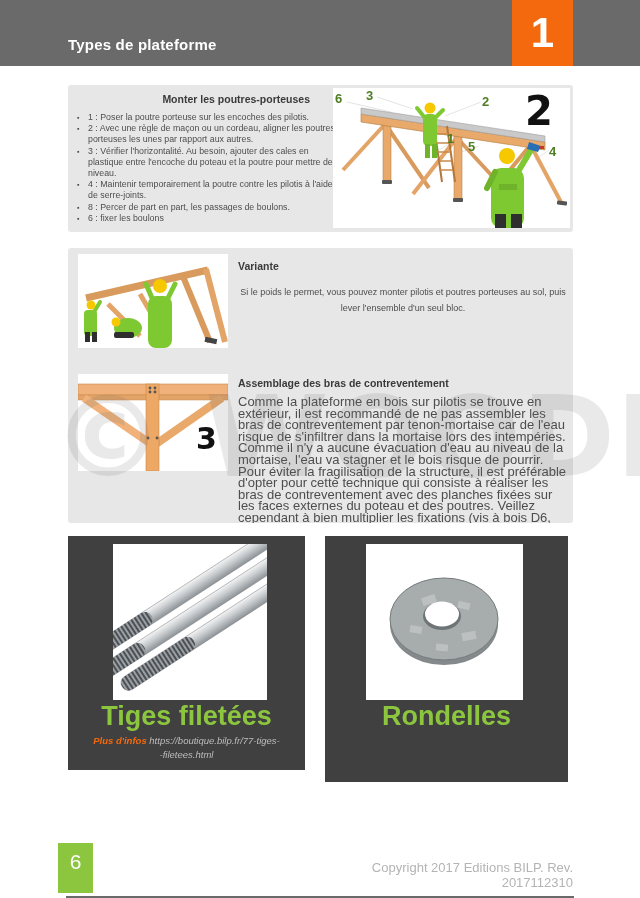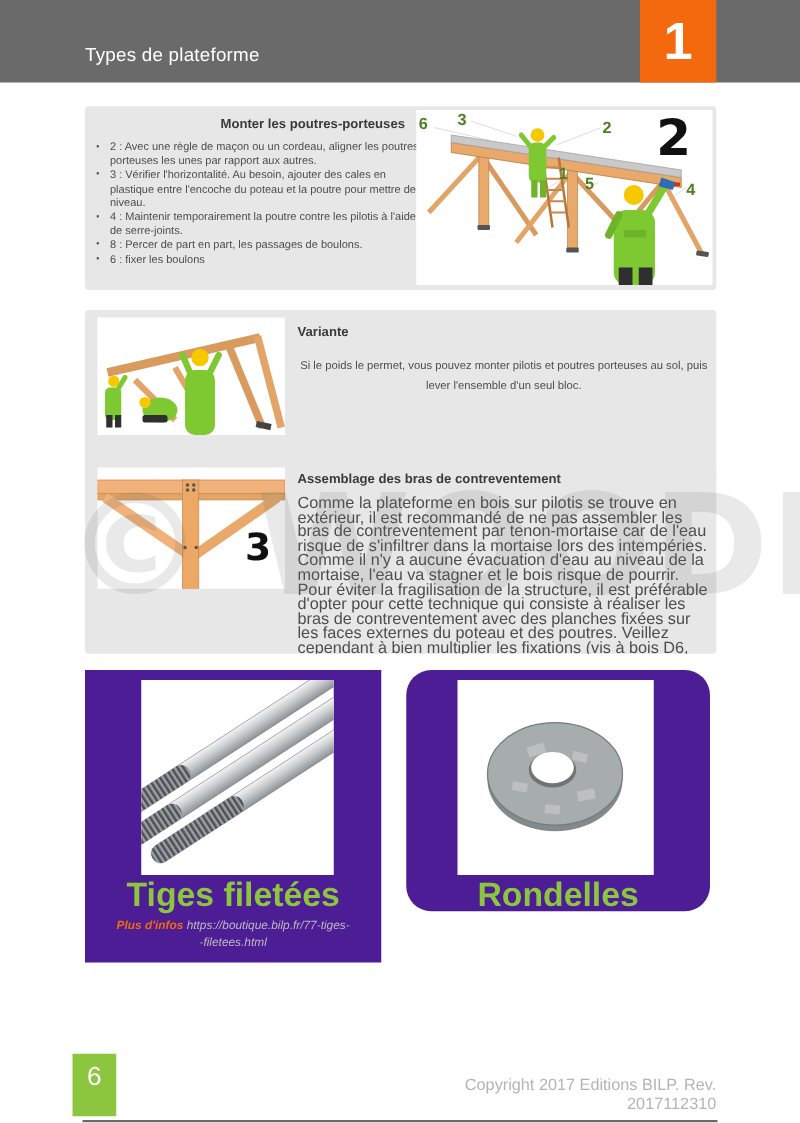--- a/index.html
+++ b/index.html
@@ -10,40 +10,40 @@
     font-family: "Liberation Sans", sans-serif;
     overflow: hidden;
   }
   
   .header-bar {
     position: absolute; left: 0; top: 0; width: 640px; height: 66px;
     background: #6a6a6a;
   }
   .header-title {
     position: absolute; left: 68px; top: 36px;
-    color: #ffffff; font-size: 15px; font-weight: normal; letter-spacing: .2px;
+    color: #ffffff; font-size: 15px; font-weight: bold; letter-spacing: .2px;
   }
   .chapter-box {
     position: absolute; left: 512px; top: 0; width: 61px; height: 66px;
     background: #f4690d; display: flex; align-items: center; justify-content: center;
   }
   .chapter-box span { color: #ffffff; font-size: 42px; font-weight: bold; line-height: 1; }
 
   
   .panel {
     position: absolute; left: 68px; width: 505px;
     background: #e7e7e7; border-radius: 3px; overflow: hidden;
   }
   .panel-title { font-weight: bold; font-size: 10.5px; color: #3a3a3a; }
   .panel-body  { font-size: 8.5px; color: #4d4d4d; }
 
   
   #panel-monter { top: 85px; height: 147px; }
   .monter-text { position: absolute; left: 6px; top: 8px; width: 262px; }
-  .monter-title { text-align: right; padding-right: 12px; }
+  .monter-title { text-align: right; padding-right: 26px; }
   .monter-list { list-style: none; margin-top: 7px; }
   .monter-list li {
     position: relative; padding-left: 14px;
     font-size: 8.8px; line-height: 11.2px; color: #4d4d4d;
   }
   .monter-list li::before {
     content: "▪"; position: absolute; left: 3px; top: 0;
     font-size: 7px; color: #4d4d4d;
   }
   .figure1 {
@@ -73,24 +73,24 @@
   
   .watermark {
     position: absolute; left: 52px; top: 372px; width: 588px; height: 120px;
     font-size: 112px; font-weight: bold; color: rgba(110,110,110,0.15);
     white-space: nowrap; overflow: hidden; z-index: 6; pointer-events: none;
     letter-spacing: 1px; font-family: "DejaVu Sans", sans-serif;
   }
 
   
   .card {
-    position: absolute; top: 536px; background: #4c1d95; overflow: hidden;
+    position: absolute; top: 536px; background: #404040; overflow: hidden;
   }
   #card-tiges     { left: 68px;  width: 237px; height: 234px; }
-  #card-rondelles { left: 325px; width: 243px; height: 193px; border-radius: 20px; }
+  #card-rondelles { left: 325px; width: 243px; height: 246px; }
   .card-imgbox { position: absolute; top: 8px; background: #ffffff; }
   #card-tiges .card-imgbox     { left: 45px; width: 154px; height: 156px; }
   #card-rondelles .card-imgbox { left: 41px; width: 157px; height: 156px; }
   .card-title {
     position: absolute; top: 166px; left: 0; width: 100%;
     text-align: center; font-size: 27px; font-weight: bold; color: #8cc63e;
     line-height: 1.1;
   }
   .card-links {
     position: absolute; top: 198px; left: 0; width: 100%;
@@ -122,20 +122,21 @@
   <div class="header-title">Types de plateforme</div>
   <div class="chapter-box">
     <span>1</span>
   </div>
 </div>
 
 <div class="panel" id="panel-monter">
   <div class="monter-text">
     <div class="panel-title monter-title">Monter les poutres-porteuses</div>
     <ul class="monter-list">
+      <li>1 : Poser la poutre porteuse sur les encoches des pilotis.</li>
       <li>2 : Avec une règle de maçon ou un cordeau, aligner les poutres porteuses les unes par rapport aux autres.</li>
       <li>3 : Vérifier l'horizontalité. Au besoin, ajouter des cales en plastique entre l'encoche du poteau et la poutre pour mettre de niveau.</li>
       <li>4 : Maintenir temporairement la poutre contre les pilotis à l'aide de serre-joints.</li>
       <li>8 : Percer de part en part, les passages de boulons.</li>
       <li>6 : fixer les boulons</li>
     </ul>
   </div>
 
   <div class="figure1">
     <svg width="237" height="140" viewBox="0 0 237 140">

